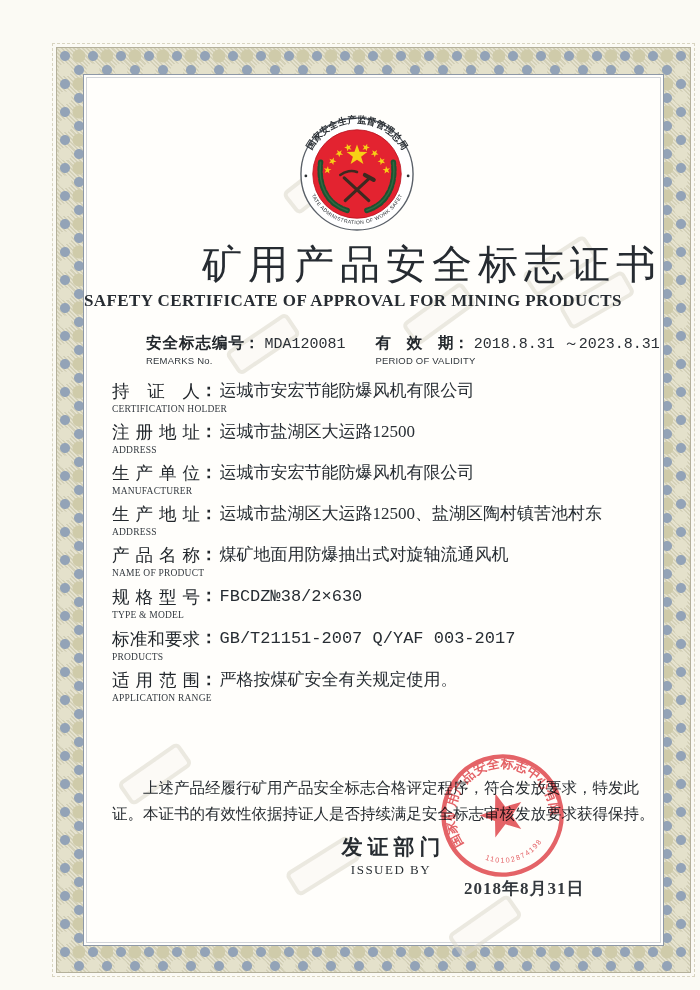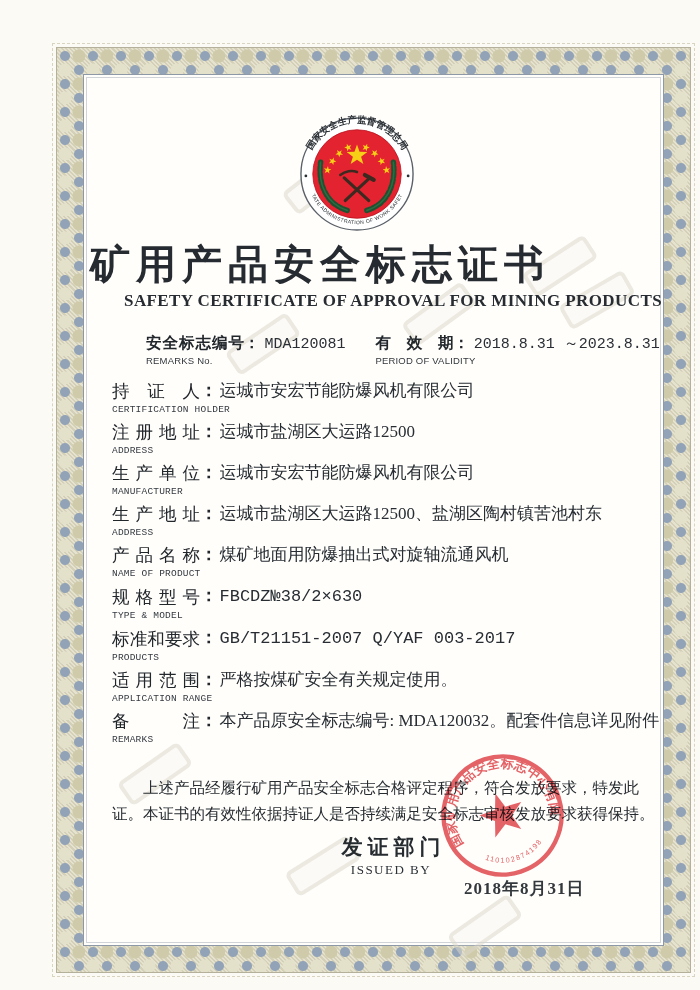--- a/index.html
+++ b/index.html
@@ -34,45 +34,45 @@
   }
   
   .ghost{
     position:absolute;width:66px;height:20px;border:4px solid rgba(214,211,198,.45);
     border-radius:6px;background:rgba(236,234,226,.18);
   }
   
   .content{position:absolute;left:84px;top:75px;width:578px;height:869px;}
   .emblem{position:absolute;left:214px;top:40px;}
   .title{
-    position:absolute;top:162px;left:0;width:100%;text-align:left;
-    font-size:40px;font-weight:bold;letter-spacing:6px;text-indent:6px;color:#262b31;
+    position:absolute;top:162px;left:0;width:100%;text-align:right;
+    font-size:40px;font-weight:normal;letter-spacing:6px;text-indent:6px;color:#262b31;
   }
   .subtitle{
-    position:absolute;top:216px;left:0;width:100%;text-align:right;
+    position:absolute;top:216px;left:0;width:100%;text-align:left;
     font-size:17px;font-weight:bold;letter-spacing:.4px;color:#272c32;
   }
   .mono{font-family:"Liberation Mono","DejaVu Sans Mono",monospace;}
   
   .header-row{position:absolute;left:62px;top:258px;display:flex;gap:30px;white-space:nowrap;}
   .hf-main{font-size:15.5px;font-weight:bold;color:#22272c;}
   .hf-label{display:inline-block;text-align:justify;text-align-last:justify;}
   .hf-label.w6{width:98px;}
   .hf-label.w3{width:78px;}
   .hf-value{font-weight:normal;font-size:15px;margin-left:1px;color:#2a2f35;}
   .hf-sub{font-size:9.5px;letter-spacing:.2px;color:#31373d;margin-top:1px;font-family:"Liberation Sans",sans-serif;}
   
   .fields{position:absolute;left:28px;top:303px;width:548px;}
   .field-row{margin-bottom:3px;}
   .field-row.gap{}
   .field-main{font-size:17.5px;line-height:24px;white-space:nowrap;}
   .field-label{display:inline-block;width:88px;text-align:justify;text-align-last:justify;font-weight:normal;color:#22272c;vertical-align:bottom;}
   .colon{font-weight:bold;}
   .field-value{font-size:17px;color:#272d33;margin-left:2px;}
-  .field-sub{font-size:9.5px;line-height:13px;letter-spacing:.2px;color:#343a40;font-family:Liberation Mono, monospace;}
+  .field-sub{font-size:9.5px;line-height:13px;letter-spacing:.2px;color:#343a40;font-family:Liberation Serif, serif;}
   .statement{
     position:absolute;left:28px;top:700px;width:548px;
     font-size:15.5px;line-height:26px;text-indent:2em;color:#272c31;
   }
   .issued{position:absolute;left:0;top:758px;width:100%;text-align:center;padding-left:18px;}
   .issued-label{font-size:21px;font-weight:bold;letter-spacing:5px;text-indent:5px;color:#262b30;}
   .issued-sub{font-size:13px;letter-spacing:1.5px;color:#2b3136;margin-top:1px;}
   .date{position:absolute;left:380px;top:802px;font-size:17px;font-weight:bold;color:#33383d;letter-spacing:1px;}
   .seal{position:absolute;left:346px;top:668px;transform:rotate(-18deg);opacity:.93;mix-blend-mode:multiply;}
 </style>
@@ -183,24 +183,20 @@
       <div class="field-sub">TYPE &amp; MODEL</div>
     </div>
     <div class="field-row gap">
       <div class="field-main"><span class="field-label">标准和要求</span><span class="colon">：</span><span class="field-value mono">GB/T21151-2007  Q/YAF 003-2017</span></div>
       <div class="field-sub">PRODUCTS</div>
     </div>
     <div class="field-row">
       <div class="field-main"><span class="field-label">适用范围</span><span class="colon">：</span><span class="field-value">严格按煤矿安全有关规定使用。</span></div>
       <div class="field-sub">APPLICATION RANGE</div>
     </div>
-    <div class="field-row">
-      <div class="field-main"><span class="field-label">备注</span><span class="colon">：</span><span class="field-value">本产品原安全标志编号: MDA120032。配套件信息详见附件</span></div>
-      <div class="field-sub">REMARKS</div>
-    </div>
   </div>
 
   <div class="statement">上述产品经履行矿用产品安全标志合格评定程序，符合发放要求，特发此证。本证书的有效性依据持证人是否持续满足安全标志审核发放要求获得保持。</div>
 
   <div class="issued">
     <div class="issued-label">发证部门</div>
     <div class="issued-sub">ISSUED BY</div>
   </div>
 
   <div class="date">2018年8月31日</div>

